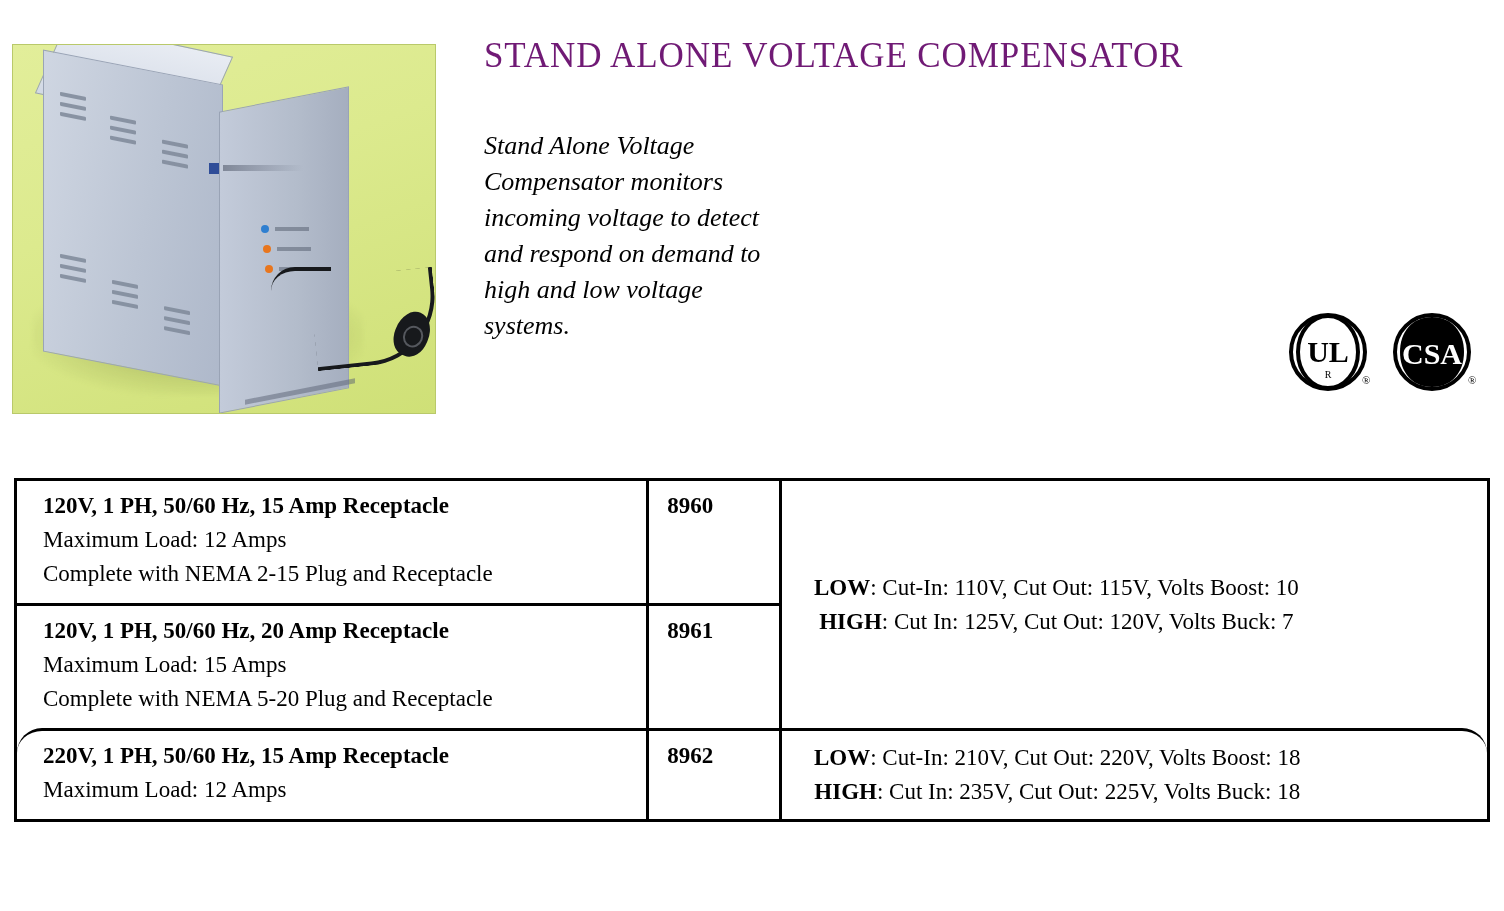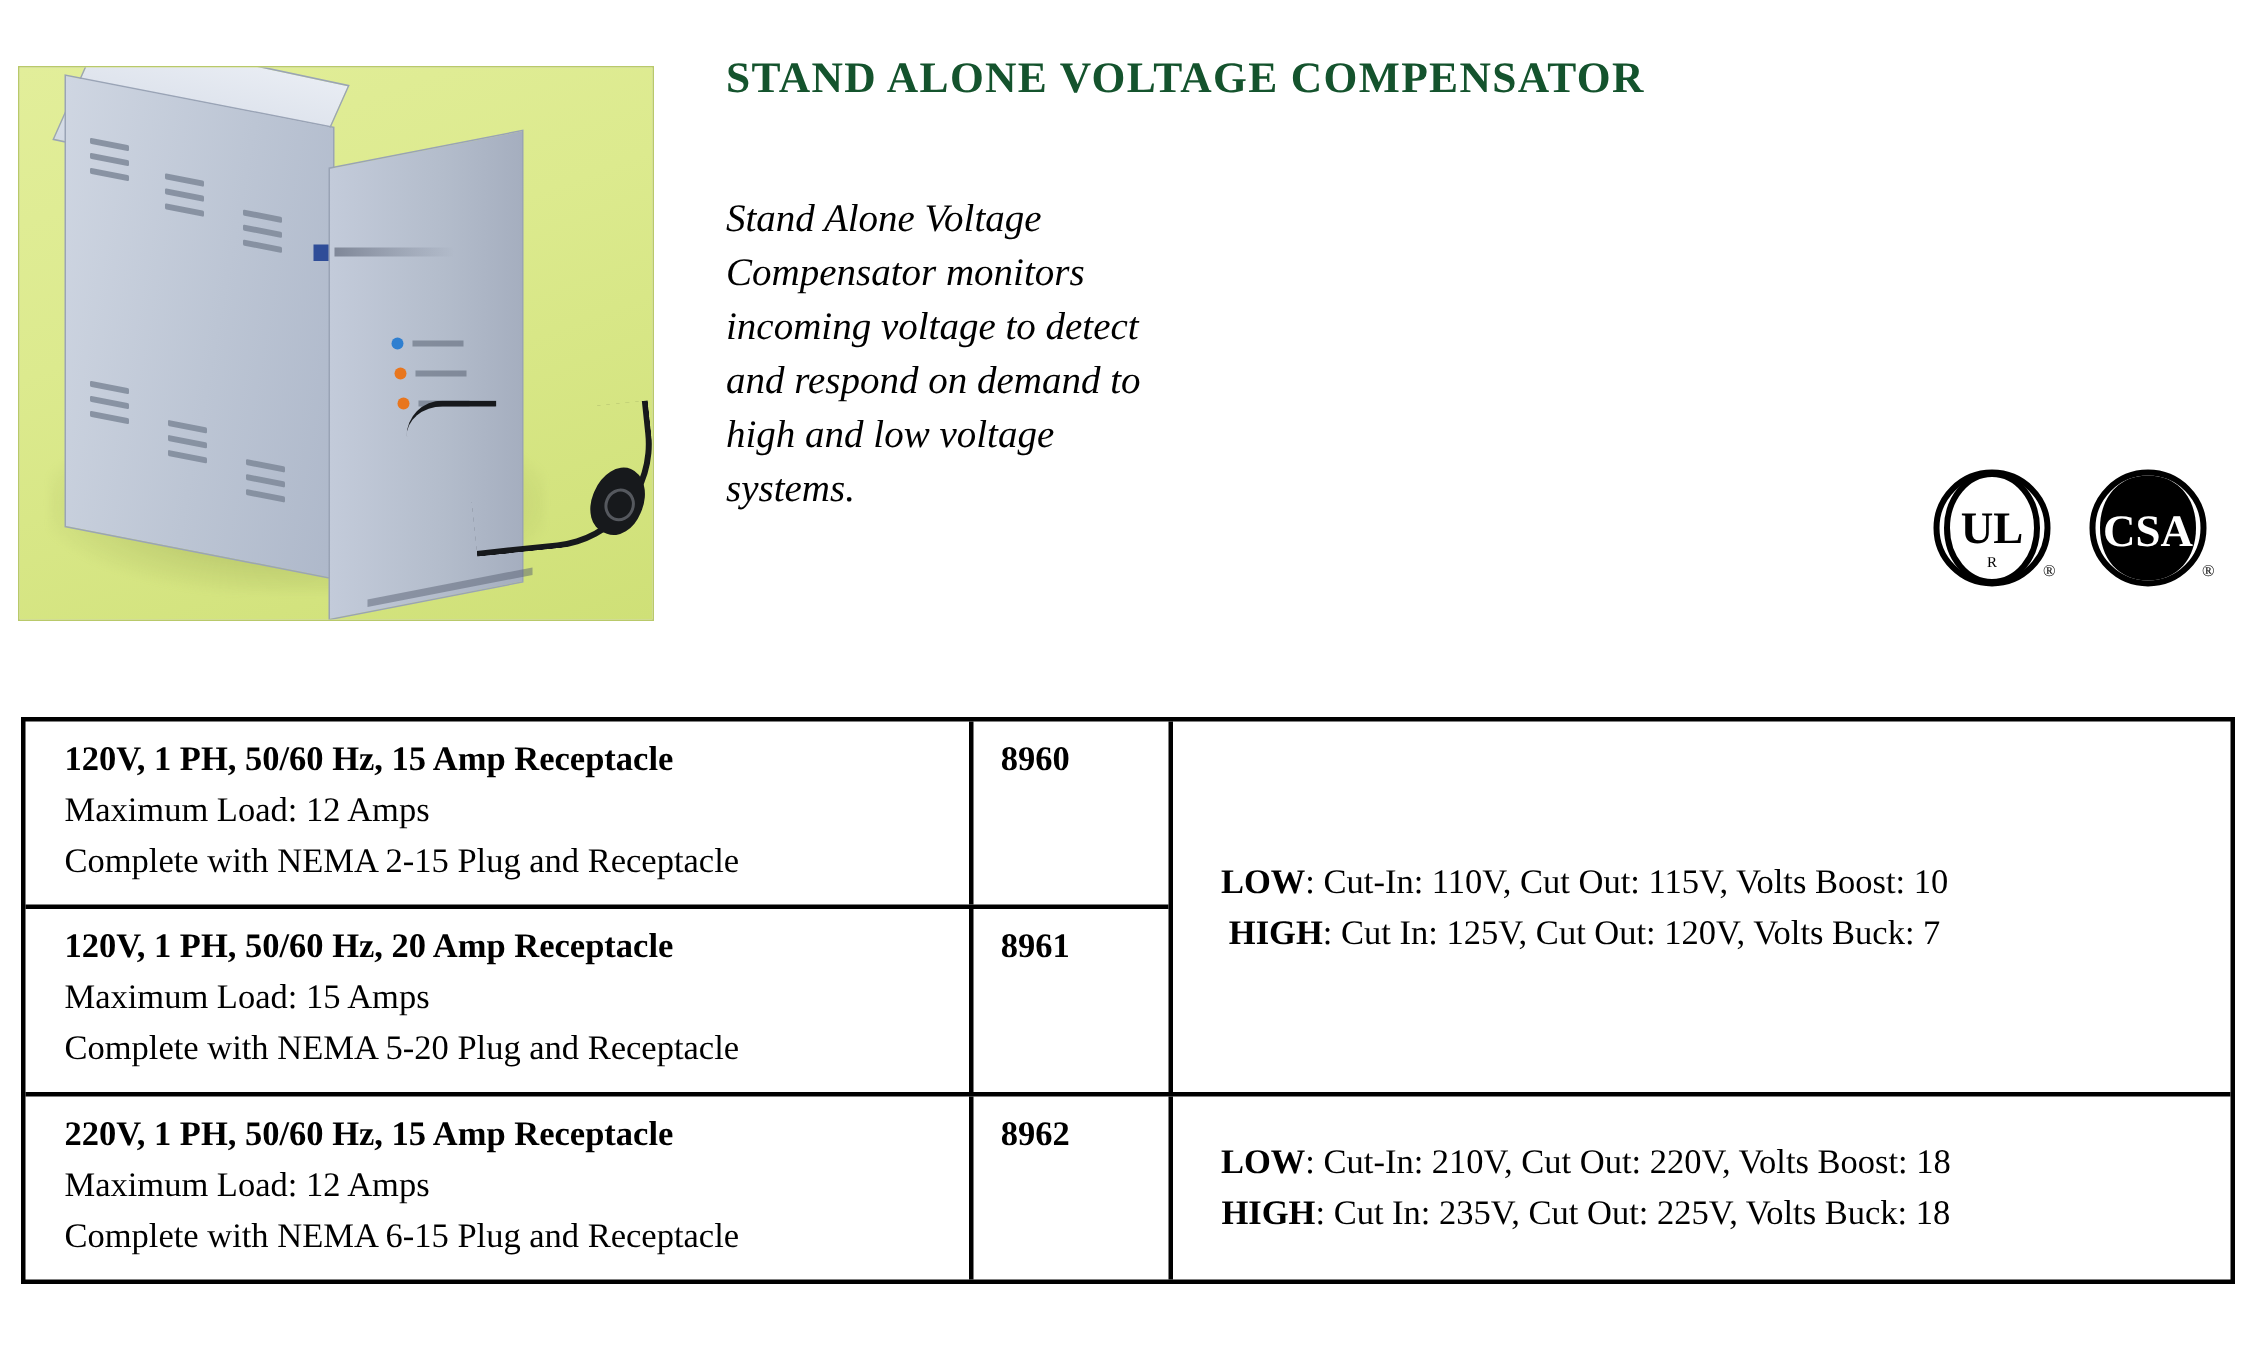--- a/index.html
+++ b/index.html
@@ -153,24 +153,24 @@
     height: 18px;
     border: 2px solid #55585e;
     border-radius: 50%;
   }
 
   
   .title {
     position: absolute;
     left: 484px;
     top: 36px;
-    font-size: 29px;
-    font-weight: bold;
+    font-size: 35px;
+    font-weight: normal;
     letter-spacing: .9px;
-    color: #14532d;
+    color: #701a75;
     font-family: "Liberation Serif", serif;
   }
   .lede {
     position: absolute;
     left: 484px;
     top: 128px;
     width: 300px;
     font-size: 26px;
     line-height: 36px;
     font-style: italic;
@@ -200,20 +200,21 @@
     position: absolute;
     left: 14px;
     top: 478px;
     width: 1476px;
     border: 3px solid #000;
     box-sizing: border-box;
   }
   .trow {
     display: flex;
     align-items: stretch;
+    border-radius: 25px;
   }
   .trow + .trow { border-top: 3px solid #000; }
   .c-desc {
     width: 646px;
     box-sizing: border-box;
     padding: 12px 0 12px 26px;
   }
   .c-model {
     width: 136px;
     box-sizing: border-box;
@@ -367,21 +368,20 @@
     </div>
   </div>
 
   <div class="trow">
     <div class="group">
       <div class="group-left">
         <div class="sub">
           <div class="c-desc">
             <div class="desc-head">220V, 1 PH, 50/60 Hz, 15 Amp Receptacle</div>
             <div class="desc-line">Maximum Load: 12 Amps</div>
-            <div class="desc-line">Complete with NEMA 6-15 Plug and Receptacle</div>
           </div>
           <div class="c-model">8962</div>
         </div>
       </div>
       <div class="group-right">
         <div>
           <div class="range-line">
             <b>LOW</b><span>: Cut-In: 210V, Cut Out: 220V, Volts Boost: 18</span>
           </div>
           <div class="range-line">

